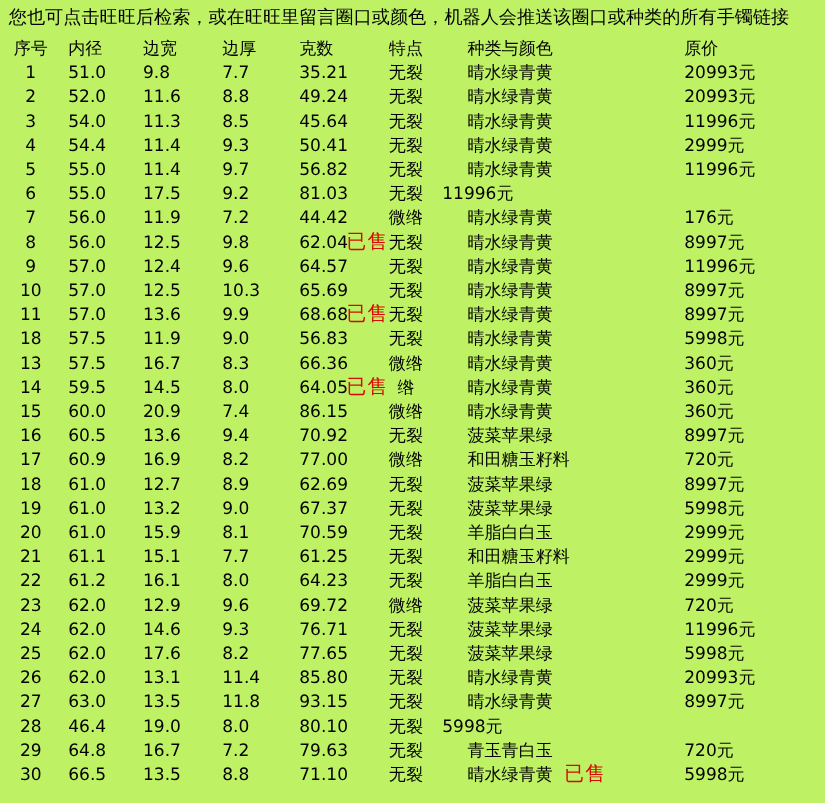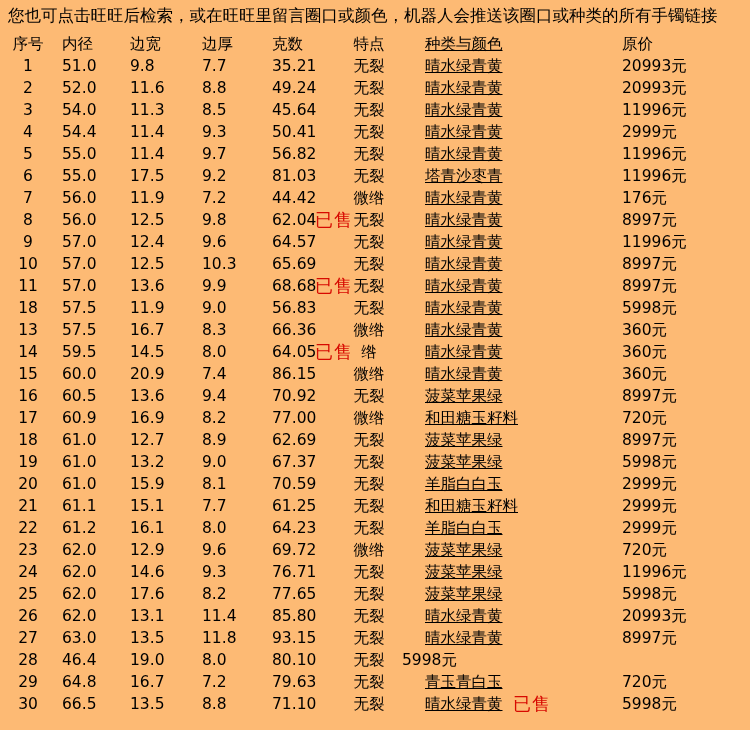--- a/index.html
+++ b/index.html
@@ -6,21 +6,21 @@
     margin: 0;
     padding: 0;
     background: #ffffff;
     font-family: "DejaVu Sans", sans-serif;
     color: #000000;
   }
   .page {
     position: relative;
     width: 750px;
     height: 730px;
-    background: #fdba74;
+    background: #bef264;
     overflow: hidden;
   }
   .top-notice {
     position: absolute;
     top: 5px;
     left: 8px;
     width: 740px;
     font-size: 16.5px;
     line-height: 21px;
     white-space: nowrap;
@@ -42,21 +42,21 @@
     line-height: 22px;
     white-space: nowrap;
   }
   .cell { overflow: visible; }
   .c-no      { text-align: center; }
   .c-inner   { padding-left: 6px; }
   .c-width   { padding-left: 0; }
   .c-thick   { padding-left: 0; }
   .c-grams   { padding-left: 0; }
   .c-feature { text-align: center; }
-  .c-type    { padding-left: 23px; text-decoration: underline; }
+  .c-type    { padding-left: 23px; }
   .c-price   { padding-left: 0; }
   .sold {
     position: absolute;
     top: 0;
     height: 22px;
     line-height: 22px;
     font-size: 18px;
     font-weight: normal;
     color: #d70900;
     letter-spacing: 1px;
@@ -135,21 +135,20 @@
           <div class="cell c-type">晴水绿青黄</div>
           <div class="cell c-price">11996元</div>
         </div>
         <div class="row">
           <div class="cell c-no">6</div>
           <div class="cell c-inner">55.0</div>
           <div class="cell c-width">17.5</div>
           <div class="cell c-thick">9.2</div>
           <div class="cell c-grams">81.03</div>
           <div class="cell c-feature">无裂</div>
-          <div class="cell c-type">塔青沙枣青</div>
           <div class="cell c-price">11996元</div>
         </div>
         <div class="row">
           <div class="cell c-no">7</div>
           <div class="cell c-inner">56.0</div>
           <div class="cell c-width">11.9</div>
           <div class="cell c-thick">7.2</div>
           <div class="cell c-grams">44.42</div>
           <div class="cell c-feature">微绺</div>
           <div class="cell c-type">晴水绿青黄</div>

